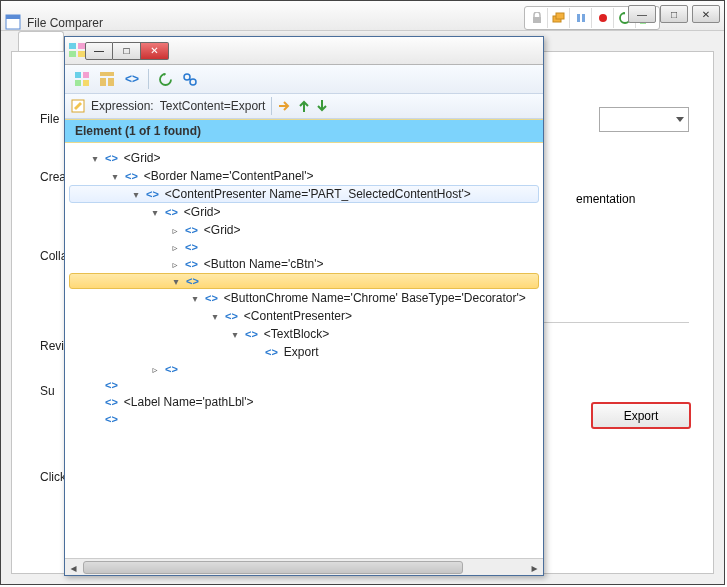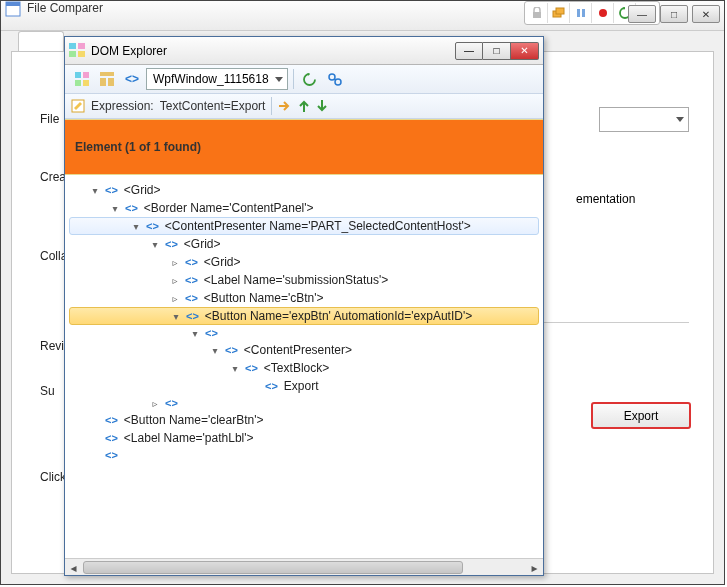--- a/index.html
+++ b/index.html
@@ -1,20 +1,20 @@
 <!DOCTYPE html>
 <html><head>
 <meta charset="utf-8">
 <style>
 * { box-sizing: border-box; margin: 0; padding: 0; }
 body { font-family: "Segoe UI", Tahoma, sans-serif; font-size: 12px; background: #fff; width: 727px; height: 587px; overflow: hidden; position: relative; }
 
 
 .main-window { border: 1px solid #444; width: 725px; height: 585px; position: relative; background: #f0f0f0; }
-.titlebar { height: 30px; background: linear-gradient(#fdfdfd,#ebebeb); display: flex; align-items: flex-start; padding: 0 4px; border-bottom: 1px solid #ccc; }
+.titlebar { height: 30px; background: linear-gradient(#fdfdfd,#ebebeb); display: flex; align-items: flex-end; padding: 0 4px; border-bottom: 1px solid #ccc; }
 .titlebar .app-icon { width: 16px; height: 16px; margin-right: 6px; display:inline-block; }
 .titlebar .title { flex: 0 0 auto; color: #333; }
 .titlebar .spacer { flex: 1; }
 .titlebar .toolbar-group { display:flex; gap:0; background:#fff; border:1px solid #b8b8b8; border-radius:3px; padding:1px; margin-right:60px;}
 .titlebar .toolbar-group .tbtn { width:22px; height:20px; display:flex; align-items:center; justify-content:center; border-right:1px solid #ddd; }
 .titlebar .toolbar-group .tbtn:last-child{border-right:none;}
 .win-btns { position:absolute; right:4px; top:4px; display:flex; gap:4px;}
 .win-btn { width:28px; height:18px; border:1px solid #8a8a8a; background:linear-gradient(#f7f7f7,#d8d8d8); border-radius:2px; display:flex; align-items:center; justify-content:center; font-size:10px; color:#333;}
 
 .body-area { position:relative; height: calc(100% - 30px); padding:8px; }
@@ -46,21 +46,21 @@
 .dom-toolbar { display:flex; align-items:center; gap:3px; padding:3px 6px; background:linear-gradient(#f7fbff,#e9eff7); border-bottom:1px solid #c9d6e7;}
 .dom-toolbar .tbtn { width:22px; height:22px; border:1px solid transparent; border-radius:2px; display:flex; align-items:center; justify-content:center;}
 .dom-toolbar .combo { border:1px solid #9aa; background:#fff; padding:2px 18px 2px 6px; position:relative; height:22px; line-height:16px;}
 .dom-toolbar .combo::after{content:""; position:absolute; right:4px; top:8px; border-left:4px solid transparent;border-right:4px solid transparent;border-top:5px solid #555;}
 .dom-toolbar .sep { width:1px; height:20px; background:#bcd; margin:0 2px;}
 
 .expr-bar { display:flex; align-items:center; gap:6px; padding:3px 6px; background:linear-gradient(#f7fbff,#e9eff7); border-bottom:1px solid #c9d6e7;}
 .expr-bar .label{ color:#333;}
 .expr-bar .value{ color:#333;}
 
-.result-bar { background:#f97316; border-top:1px solid #e8d98e; border-bottom:1px solid #e8d98e; padding:20px 10px; font-weight:bold; color:#333;}
+.result-bar { background:#7dd3fc; border-top:1px solid #e8d98e; border-bottom:1px solid #e8d98e; padding:4px 10px; font-weight:bold; color:#333;}
 
 .tree { flex:1; overflow:auto; padding:6px 4px 6px 4px; background:#fff; position:relative;}
 .node { white-space:nowrap; padding:2px 0 2px 0; display:flex; align-items:center;}
 .node .arrow{ width:12px; display:inline-flex; justify-content:center; color:#666; font-size:10px;}
 .node .tag-icon{ color:#2a7ad1; font-weight:bold; margin:0 6px 0 4px; font-size:11px;}
 .node .txt{ color:#222;}
 .node.hover{ background:linear-gradient(#f5f9ff,#e6f0ff); border:1px solid #bcd6f3; border-radius:3px; padding:1px 0;}
 .node.selected{ background:linear-gradient(#ffe9a8,#ffd977); border:1px solid #e8bf4e; border-radius:3px; padding:1px 0;}
 .ind{ display:inline-block;}
 
@@ -148,21 +148,20 @@
   <div class="dom-window">
     <div class="dom-title">
       <span>
           <svg width="16" height="16">
             <rect x="0" y="0" width="7" height="6" fill="#6ad0e8"></rect>
             <rect x="9" y="0" width="7" height="6" fill="#f3a0d0"></rect>
             <rect x="0" y="8" width="7" height="6" fill="#9ee89a"></rect>
             <rect x="9" y="8" width="7" height="6" fill="#f5d96a"></rect>
           </svg>
         </span>
-      <span class="title">DOM Explorer</span>
       <div class="dom-winbtns">
         <div class="wb">—</div>
         <div class="wb">□</div>
         <div class="wb close">✕</div>
       </div>
     </div>
 
     <div class="dom-toolbar">
       <span class="tbtn">
           <svg width="14" height="14">
@@ -173,21 +172,20 @@
           </svg>
         </span>
       <span class="tbtn">
           <svg width="14" height="14">
             <rect x="0" y="0" width="14" height="4" fill="#e8c36a"></rect>
             <rect x="0" y="6" width="6" height="8" fill="#e8c36a"></rect>
             <rect x="8" y="6" width="6" height="8" fill="#e8c36a"></rect>
           </svg>
         </span>
       <span class="tbtn" style="color:#2a7ad1;font-weight:bold;">&lt;&gt;</span>
-      <span class="combo">WpfWindow_1115618</span>
       <span class="sep"></span>
       <span class="tbtn">
           <svg width="13" height="13">
             <path d="M6.5 1 a5.5 5.5 0 1 0 5.5 5.5" fill="none" stroke="#3a9a3a" stroke-width="1.8"></path>
             <path d="M6.5 1 l-2 -1 l1 3 z" fill="#3a9a3a"></path>
           </svg>
         </span>
       <span class="tbtn">
           <svg width="14" height="13">
             <circle cx="4" cy="4" r="3" fill="none" stroke="#2a7ad1" stroke-width="1.5"></circle>
@@ -254,38 +252,37 @@
         <div class="node">
           <span class="ind" style="width: 100px;"></span>
           <span class="arrow">▹</span>
           <span class="tag-icon">&lt;&gt;</span>
           <span class="txt">&lt;Grid&gt;</span>
         </div>
         <div class="node">
           <span class="ind" style="width: 100px;"></span>
           <span class="arrow">▹</span>
           <span class="tag-icon">&lt;&gt;</span>
-          <span class="txt">&lt;Label Name='submissionStatus'&gt;</span>
         </div>
         <div class="node">
           <span class="ind" style="width: 100px;"></span>
           <span class="arrow">▹</span>
           <span class="tag-icon">&lt;&gt;</span>
           <span class="txt">&lt;Button Name='cBtn'&gt;</span>
         </div>
         <div class="node selected">
           <span class="ind" style="width: 100px;"></span>
           <span class="arrow">▾</span>
           <span class="tag-icon">&lt;&gt;</span>
-          <span class="txt">&lt;Button Name='expBtn' AutomationId='expAutID'&gt;</span>
         </div>
         <div class="node">
           <span class="ind" style="width: 120px;"></span>
           <span class="arrow">▾</span>
           <span class="tag-icon">&lt;&gt;</span>
+          <span class="txt">&lt;ButtonChrome Name='Chrome' BaseType='Decorator'&gt;</span>
         </div>
         <div class="node">
           <span class="ind" style="width: 140px;"></span>
           <span class="arrow">▾</span>
           <span class="tag-icon">&lt;&gt;</span>
           <span class="txt">&lt;ContentPresenter&gt;</span>
         </div>
         <div class="node">
           <span class="ind" style="width: 160px;"></span>
           <span class="arrow">▾</span>
@@ -300,21 +297,20 @@
         </div>
         <div class="node">
           <span class="ind" style="width: 80px;"></span>
           <span class="arrow">▹</span>
           <span class="tag-icon">&lt;&gt;</span>
         </div>
         <div class="node">
           <span class="ind" style="width: 20px;"></span>
           <span class="arrow"></span>
           <span class="tag-icon">&lt;&gt;</span>
-          <span class="txt">&lt;Button Name='clearBtn'&gt;</span>
         </div>
         <div class="node">
           <span class="ind" style="width: 20px;"></span>
           <span class="arrow"></span>
           <span class="tag-icon">&lt;&gt;</span>
           <span class="txt">&lt;Label Name='pathLbl'&gt;</span>
         </div>
         <div class="node">
           <span class="ind" style="width: 20px;"></span>
           <span class="arrow"></span>

